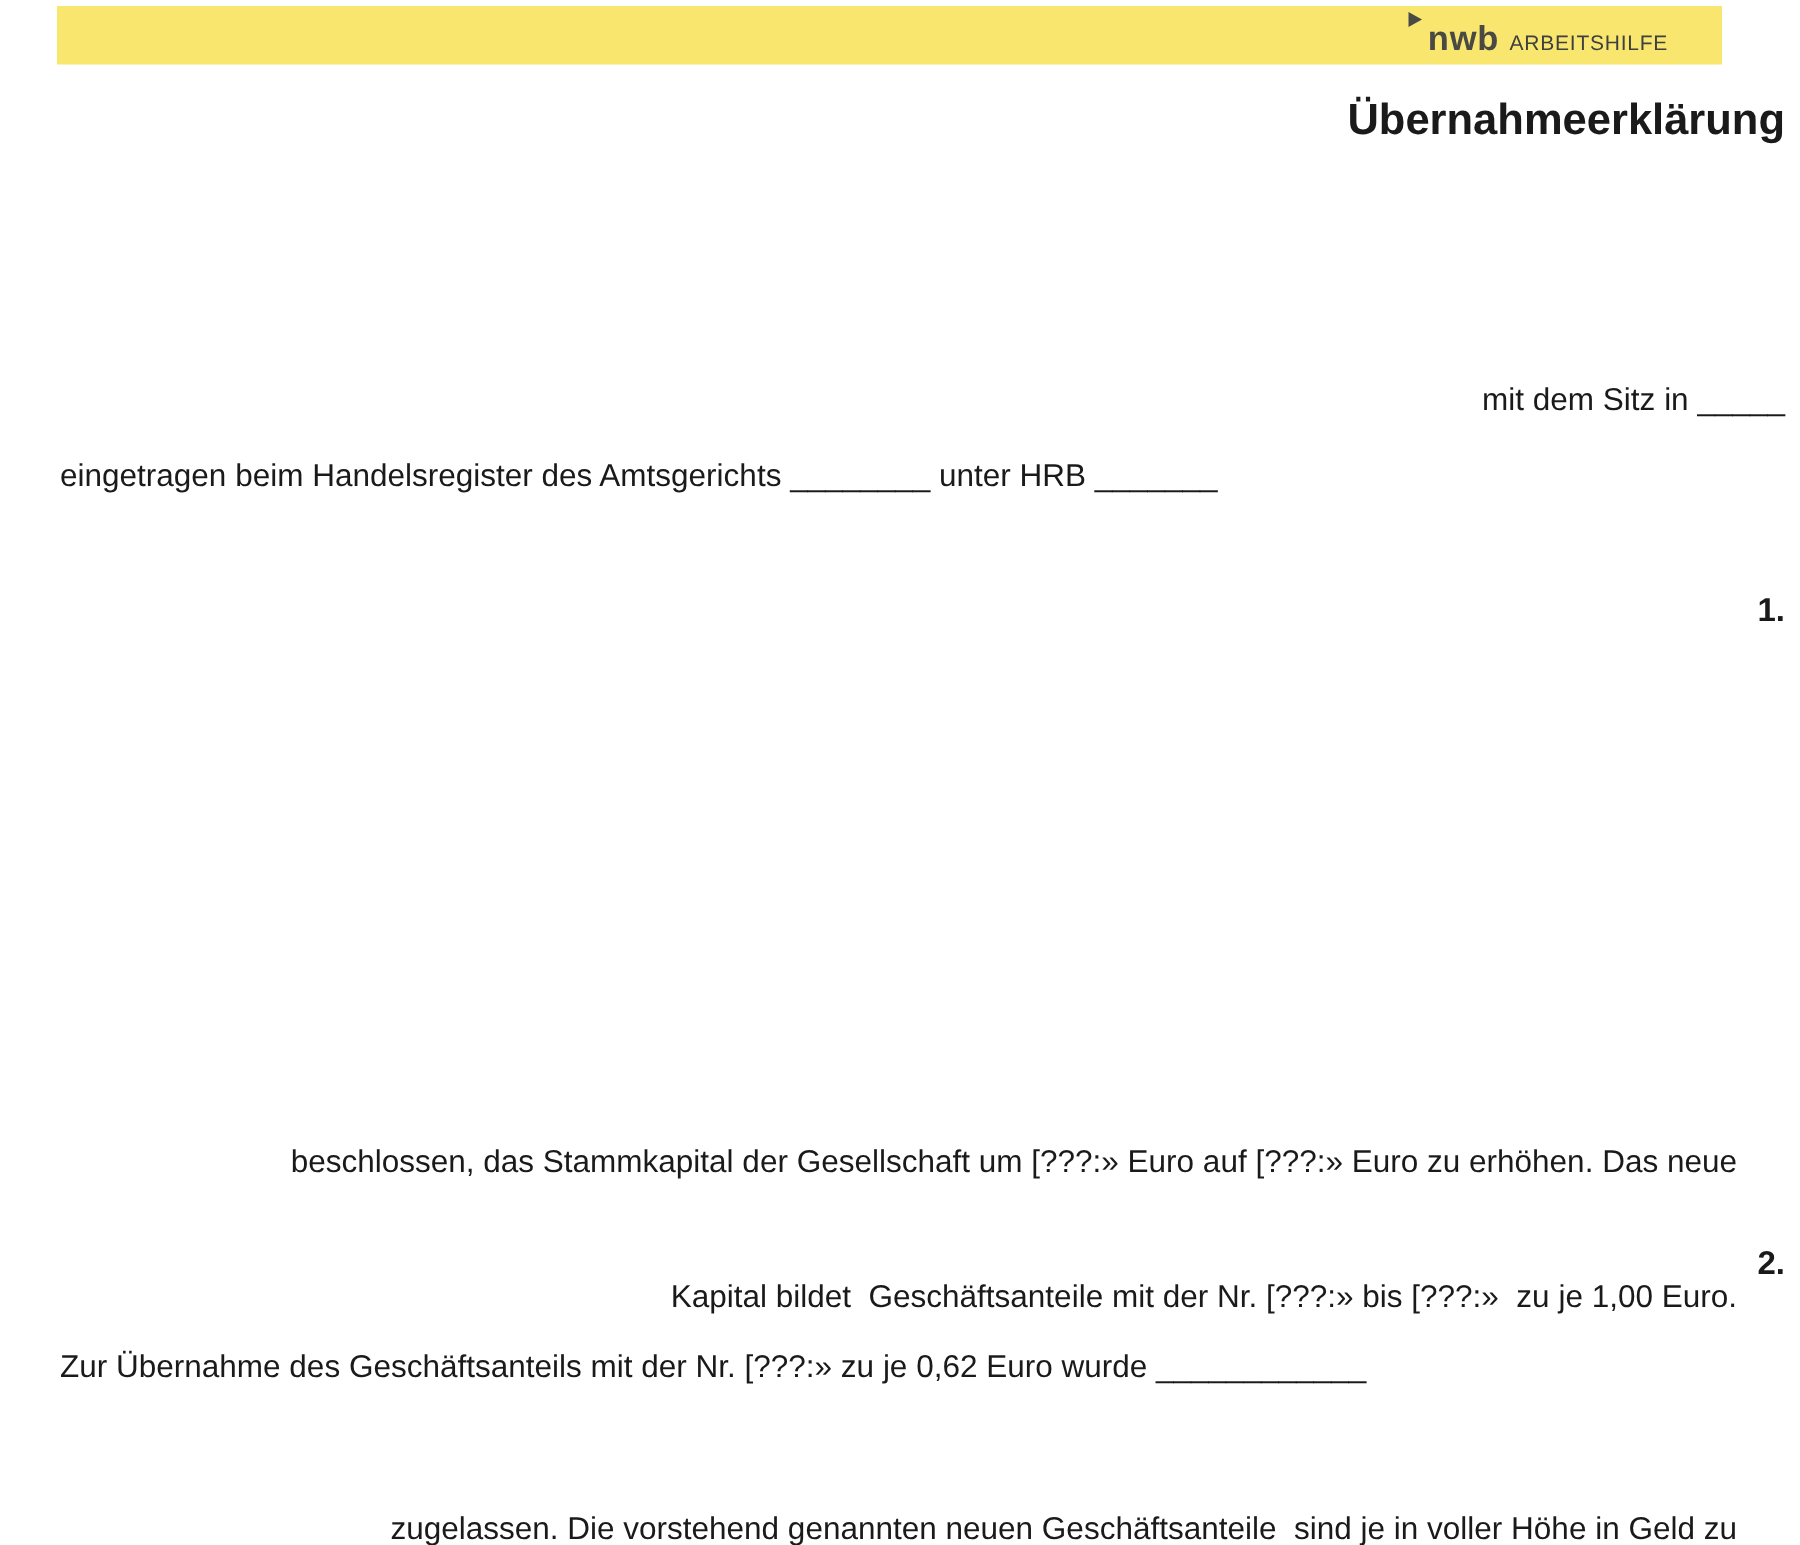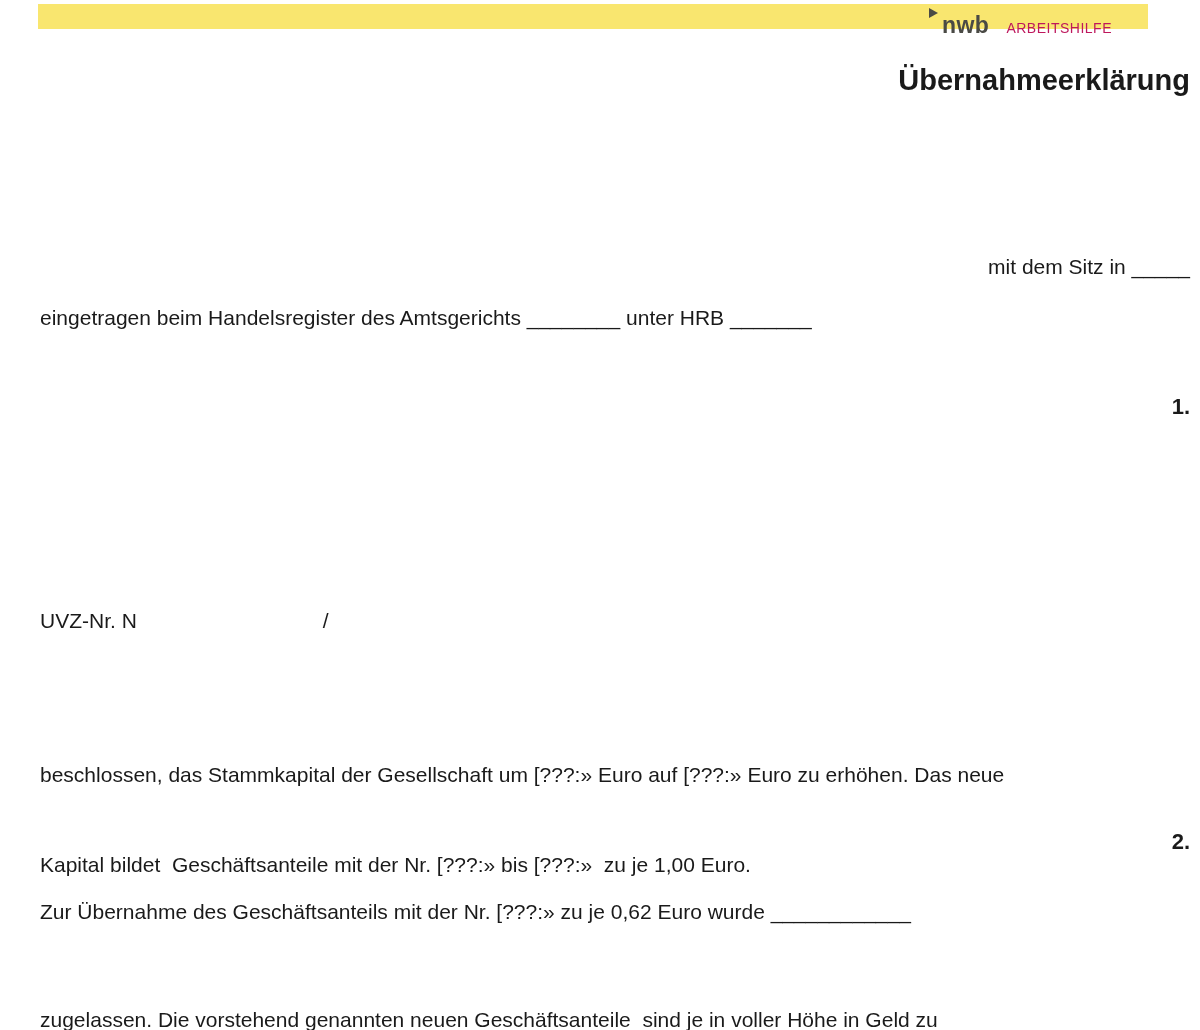--- a/index.html
+++ b/index.html
@@ -10,21 +10,21 @@
     background: #ffffff;
     font-family: "Liberation Sans", sans-serif;
     color: #1a1a1a;
     overflow: hidden;
   }
   .header-bar {
     position: absolute;
     left: 38px;
     top: 4px;
     width: 1110px;
-    height: 25px;
+    height: 39px;
     background: #f9e66f;
   }
   .brand {
     position: absolute;
     right: 36px;
     top: 8px;
     display: flex;
     align-items: baseline;
     white-space: nowrap;
   }
@@ -41,22 +41,22 @@
     margin-top: 2px;
   }
   .brand-name {
     font-weight: bold;
     font-size: 23px;
     color: #4a4a45;
     letter-spacing: 0.5px;
   }
   .brand-suffix {
     font-size: 14px;
-    color: #be185d;
-    margin-left: 17px;
+    color: #404040;
+    margin-left: 7px;
     letter-spacing: 0.5px;
   }
   .line {
     position: absolute;
     white-space: pre-wrap;
     font-size: 21px;
     line-height: 30px;
   }
   .centered {
     left: 0;
@@ -69,20 +69,21 @@
     font-size: 29px;
     font-weight: bold;
     line-height: 40px;
   }
   .section-number {
     font-weight: bold;
     font-size: 22px;
   }
   .para {
     width: 1118px;
+    text-align: right;
   }
   .uvz-slash { margin-left: 186px; }
 </style>
 </head>
 <body>
 
 <div class="page">
 
   <div class="header-bar">
     <div class="brand">
@@ -93,21 +94,20 @@
   </div>
 
   <div class="line centered doc-title">Übernahmeerklärung</div>
 
   <div class="line centered" style="top:252px">mit dem Sitz in _____</div>
   <div class="line left" style="top:303px">eingetragen beim Handelsregister des Amtsgerichts ________ unter HRB _______</div>
 
   <div class="line centered section-number" style="top:392px">1.</div>
 
 
-  <div class="line left" style="top:606px"><span>UVZ-Nr. N</span><span class="uvz-slash">/</span></div>
 
   <div class="line left para" style="top:700px">
     <div>beschlossen, das Stammkapital der Gesellschaft um [???:» Euro auf [???:» Euro zu erhöhen. Das neue</div>
     <div>Kapital bildet  Geschäftsanteile mit der Nr. [???:» bis [???:»  zu je 1,00 Euro.</div>
   </div>
 
   <div class="line centered section-number" style="top:827px">2.</div>
 
   <div class="line left" style="top:897px">Zur Übernahme des Geschäftsanteils mit der Nr. [???:» zu je 0,62 Euro wurde ____________</div>
 

